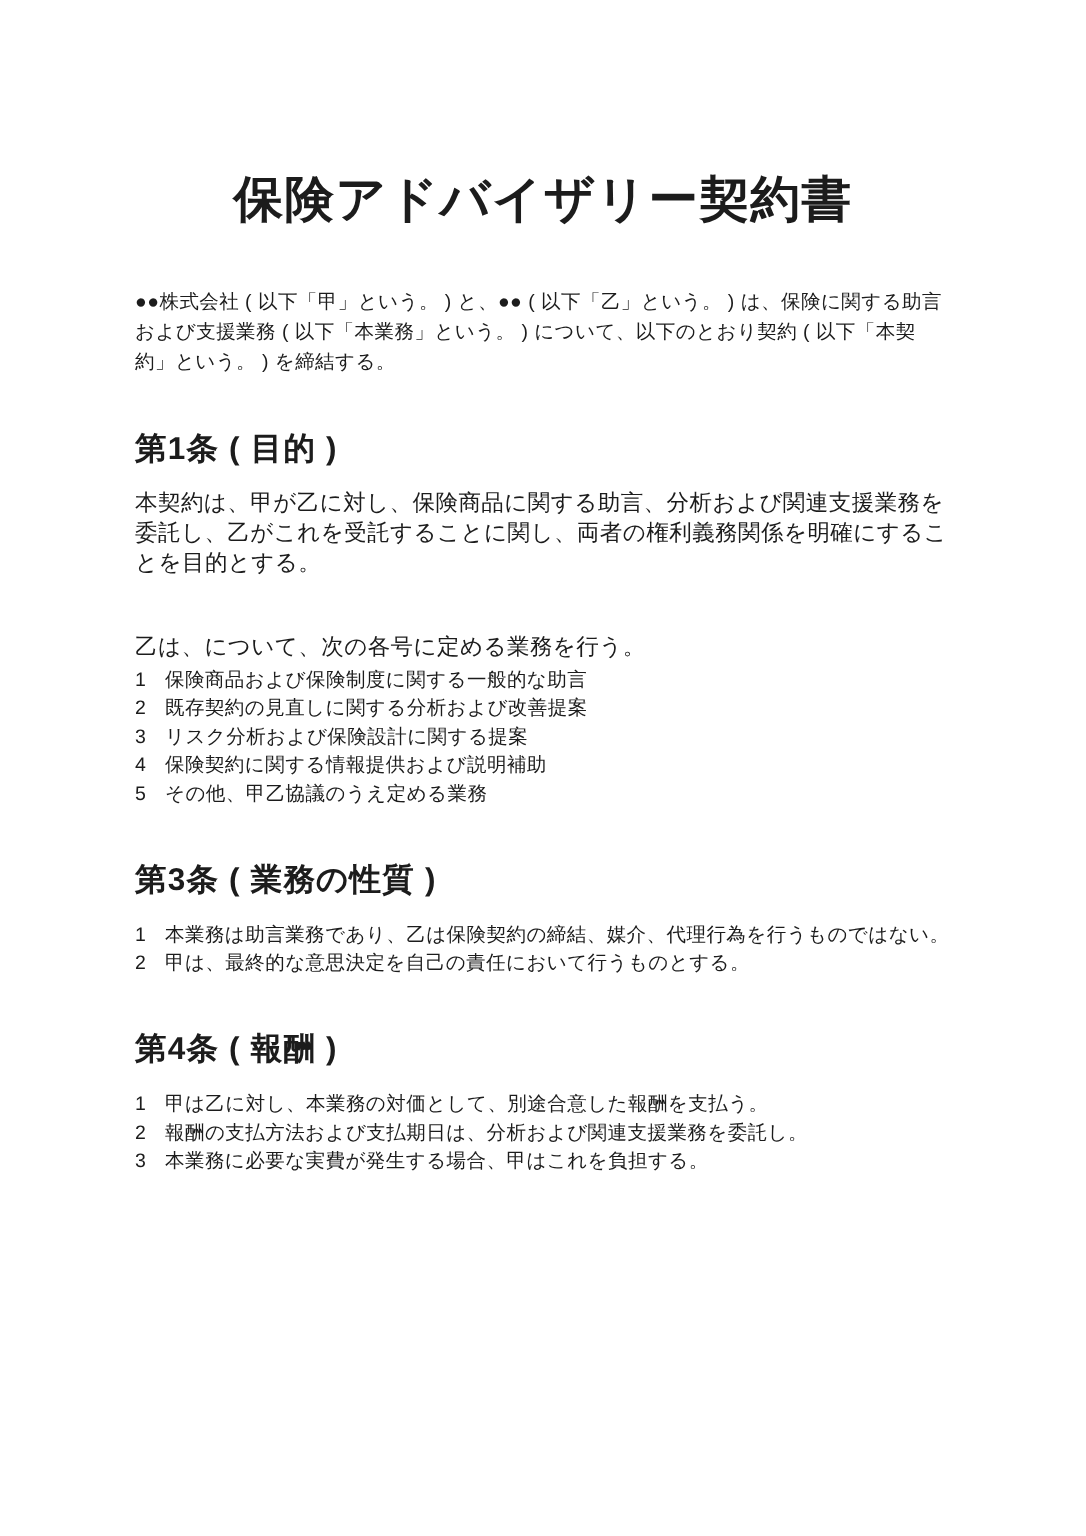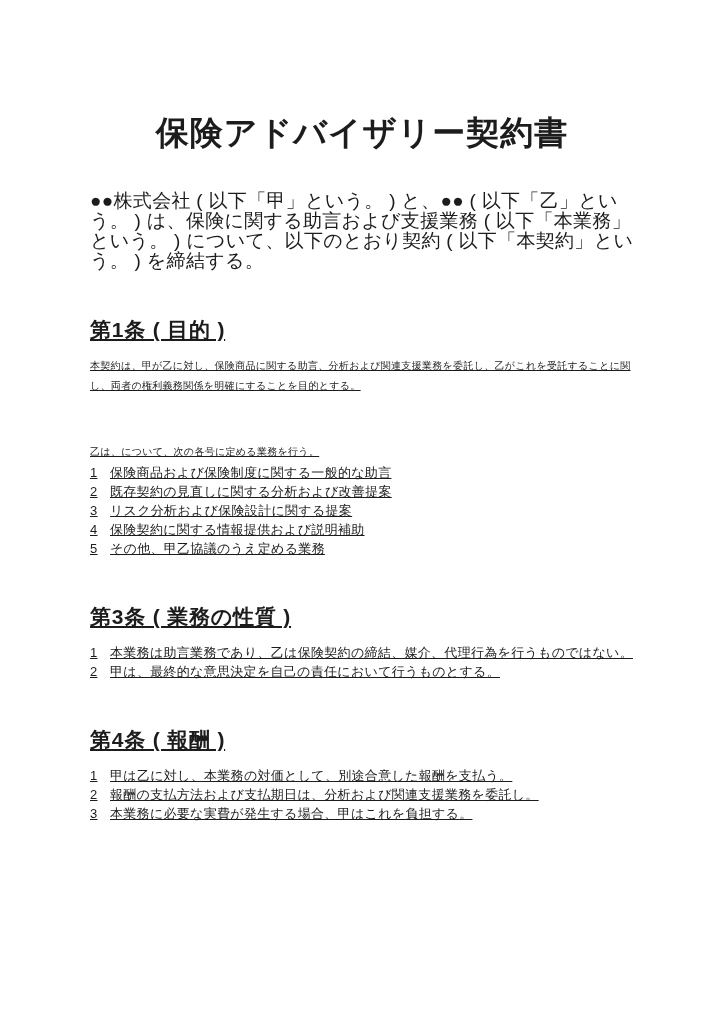--- a/index.html
+++ b/index.html
@@ -24,38 +24,37 @@
   .title {
     margin: 0 0 40px 0;
     font-size: 33px;
     line-height: 37px;
     font-weight: 700;
     text-align: center;
     letter-spacing: 1px;
   }
   .preamble {
     margin: 0;
-    font-size: 19px;
+    font-size: 13px;
     line-height: 20px;
     letter-spacing: 0.3px;
   }
   .section {
-    margin-top: 46px;
-    text-decoration: underline;
+    margin-top: 36px;
   }
   .section-heading {
     margin: 0 0 13px 0;
     font-size: 21px;
     line-height: 26px;
     font-weight: 700;
     letter-spacing: 0.8px;
   }
   .section-body {
     margin: 0 0 1px 0;
-    font-size: 10px;
+    font-size: 15px;
     line-height: 20px;
     letter-spacing: 0.3px;
   }
   .items {
     font-size: 13px;
     line-height: 19px;
     letter-spacing: 0.3px;
   }
   .item {
     display: flex;

